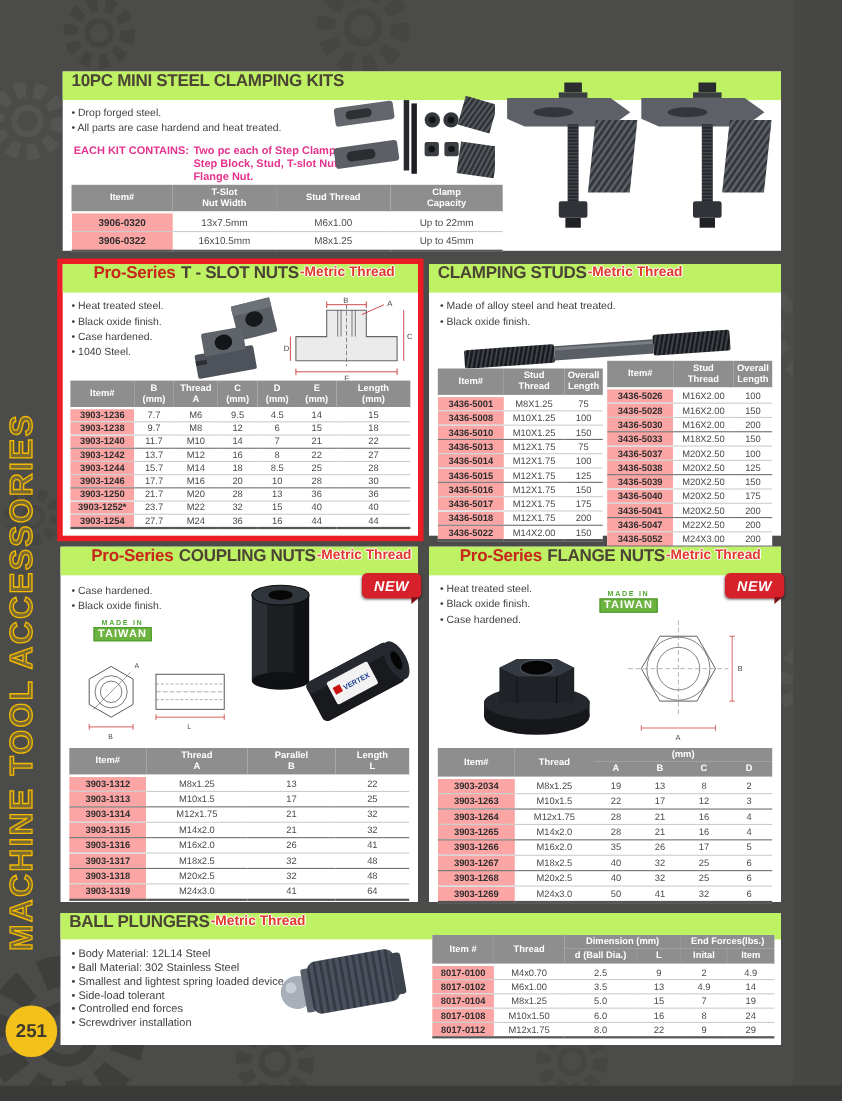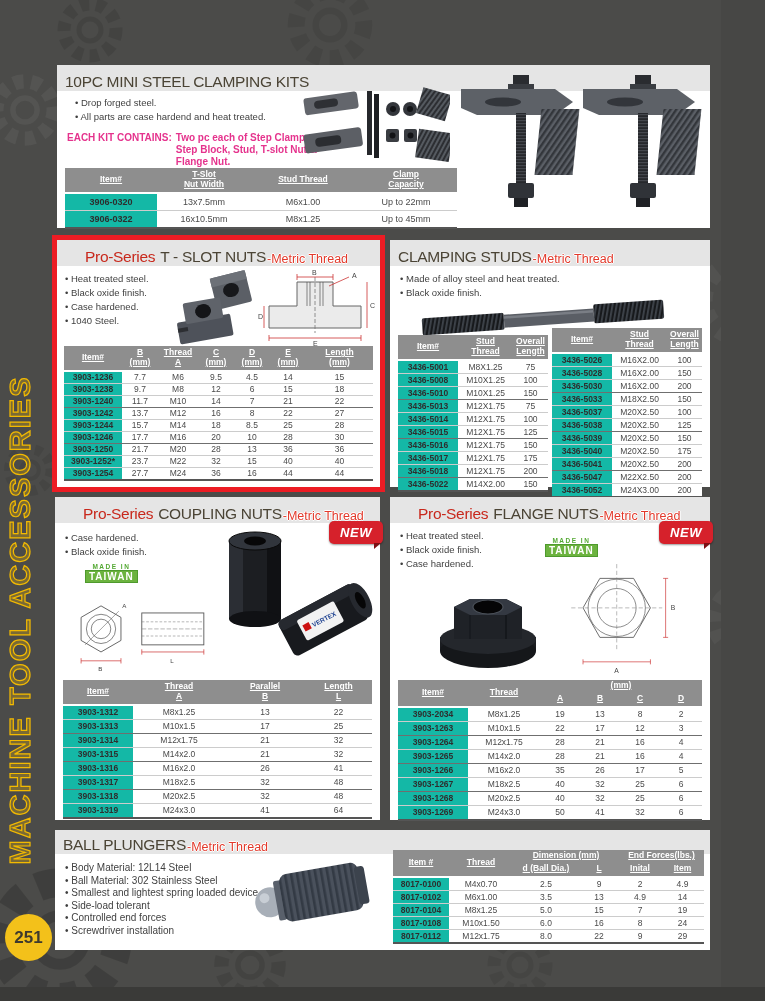--- a/index.html
+++ b/index.html
@@ -17,40 +17,40 @@
     background:#F3C11A;display:flex;align-items:center;justify-content:center;
     font-weight:bold;font-size:17px;color:#3E3A2E;z-index:5;}
   
   .panel{position:absolute;background:#fff;}
   #panel-kits{left:57px;top:65px;width:653px;height:163px;}
   #panel-tslot{left:57px;top:240px;width:323px;height:247px;box-shadow:0 0 0 5px #EC1C24;z-index:2;}
   #panel-studs{left:390px;top:240px;width:320px;height:247px;}
   #panel-coupling{left:55px;top:497px;width:325px;height:323px;}
   #panel-flange{left:390px;top:497px;width:320px;height:323px;}
   #panel-ball{left:55px;top:830px;width:655px;height:120px;}
-  .bar{height:26px;background:#e5e5e5;display:flex;align-items:flex-end;padding:0 8px;
-       font-weight:400;color:#4B4435;}
+  .bar{height:26px;background:#bef264;display:flex;align-items:flex-start;padding:0 8px;
+       font-weight:700;color:#4B4435;}
   .t-main{font-size:15.5px;letter-spacing:-0.3px;white-space:nowrap;}
   .t-prefix{font-size:15.5px;color:#C8281C;margin-right:5px;letter-spacing:-0.3px;white-space:nowrap;margin-left:20px;}
   .t-suffix{font-size:12.5px;color:#E2392B;margin-left:1px;white-space:nowrap;
     text-shadow:1px 0 #fff,-1px 0 #fff,0 1px #fff,0 -1px #fff;}
   
   ul.bullets{position:absolute;margin:0;padding:0;list-style:none;font-size:9.5px;color:#3F3F3F;line-height:14px;}
   ul.bullets li::before{content:"• ";}
   
   .contains{position:absolute;left:10px;top:67px;display:flex;font-size:10px;font-weight:bold;color:#E5338D;line-height:12px;}
   .contains .c-label{white-space:nowrap;margin-right:4px;}
   .contains .c-text{white-space:pre-line;}
   
   .tbl{border-collapse:collapse;width:100%;table-layout:fixed;font-size:8.5px;position:absolute;background:#fff;}
   .tbl th{background:#8E8E8E;color:#fff;font-weight:bold;white-space:pre-line;
-          padding:2px 1px;line-height:1.15;vertical-align:middle;text-align:center;text-decoration:underline;}
+          padding:2px 1px;line-height:1.15;vertical-align:middle;text-align:center;}
   .tbl thead{border-bottom:2px solid #fff;}
   .tbl td{text-align:center;color:#4a4a4a;padding:0 1px;white-space:nowrap;overflow:hidden;}
-  .tbl td.item-col{background:#14b8a6;font-weight:bold;color:#2e2e2e;}
+  .tbl td.item-col{background:#fca5a5;font-weight:bold;color:#2e2e2e;}
   .tbl tbody tr{border-bottom:1px solid #ccc;}
   .tbl tbody tr:last-child{border-bottom:2px solid #555;}
   .g3 tbody tr:nth-child(3n):not(:last-child){border-bottom:1px solid #6f6f6f;}
   .g2 tbody tr:nth-child(2n):not(:last-child){border-bottom:1px solid #6f6f6f;}
   .rh11 td{height:11px;line-height:11px;}
   .rh12 td{height:12px;line-height:12px;}
   .rh13 td{height:13px;line-height:13px;}
   .rh16 td{height:16px;line-height:16px;font-size:9px;}
   
   .new-badge{position:absolute;width:54px;height:23px;background:#D6212B;border-radius:5px;
@@ -90,21 +90,21 @@
   <div class="bg-right"></div>
   <div class="bg-bottom"></div>
 
   <div class="sidebar-text">MACHINE TOOL ACCESSORIES</div>
   <div class="page-num">251</div>
 
   <section class="panel" id="panel-kits">
     <div class="bar">
       <span class="t-main">10PC MINI STEEL CLAMPING KITS</span>
     </div>
-    <ul class="bullets" style="left:18px;top:31px;">
+    <ul class="bullets" style="left:8px;top:31px;">
         <li>Drop forged steel.</li>
         <li>All parts are case hardend and heat treated.</li>
       </ul>
     <div class="contains">
       <span class="c-label">EACH KIT CONTAINS:</span>
       <span class="c-text">Two pc each of Step Clamp,
 Step Block, Stud, T-slot Nut &amp;
 Flange Nut.</span>
     </div>
     <svg class="pos" style="left:243px;top:22px;" width="150" height="80" viewBox="0 0 150 80">

